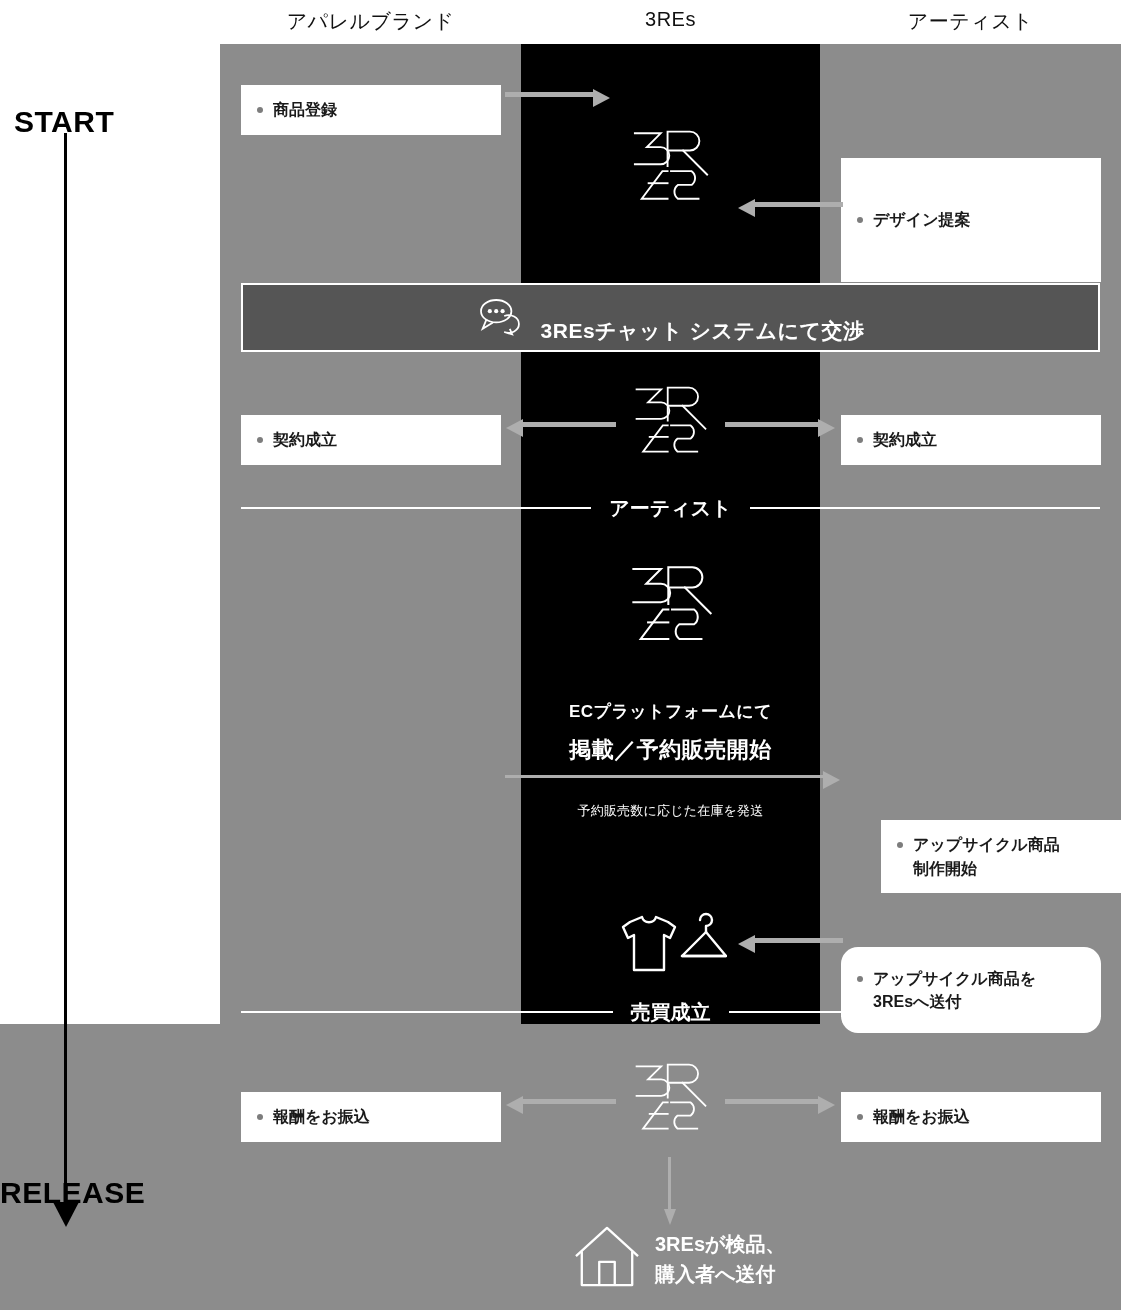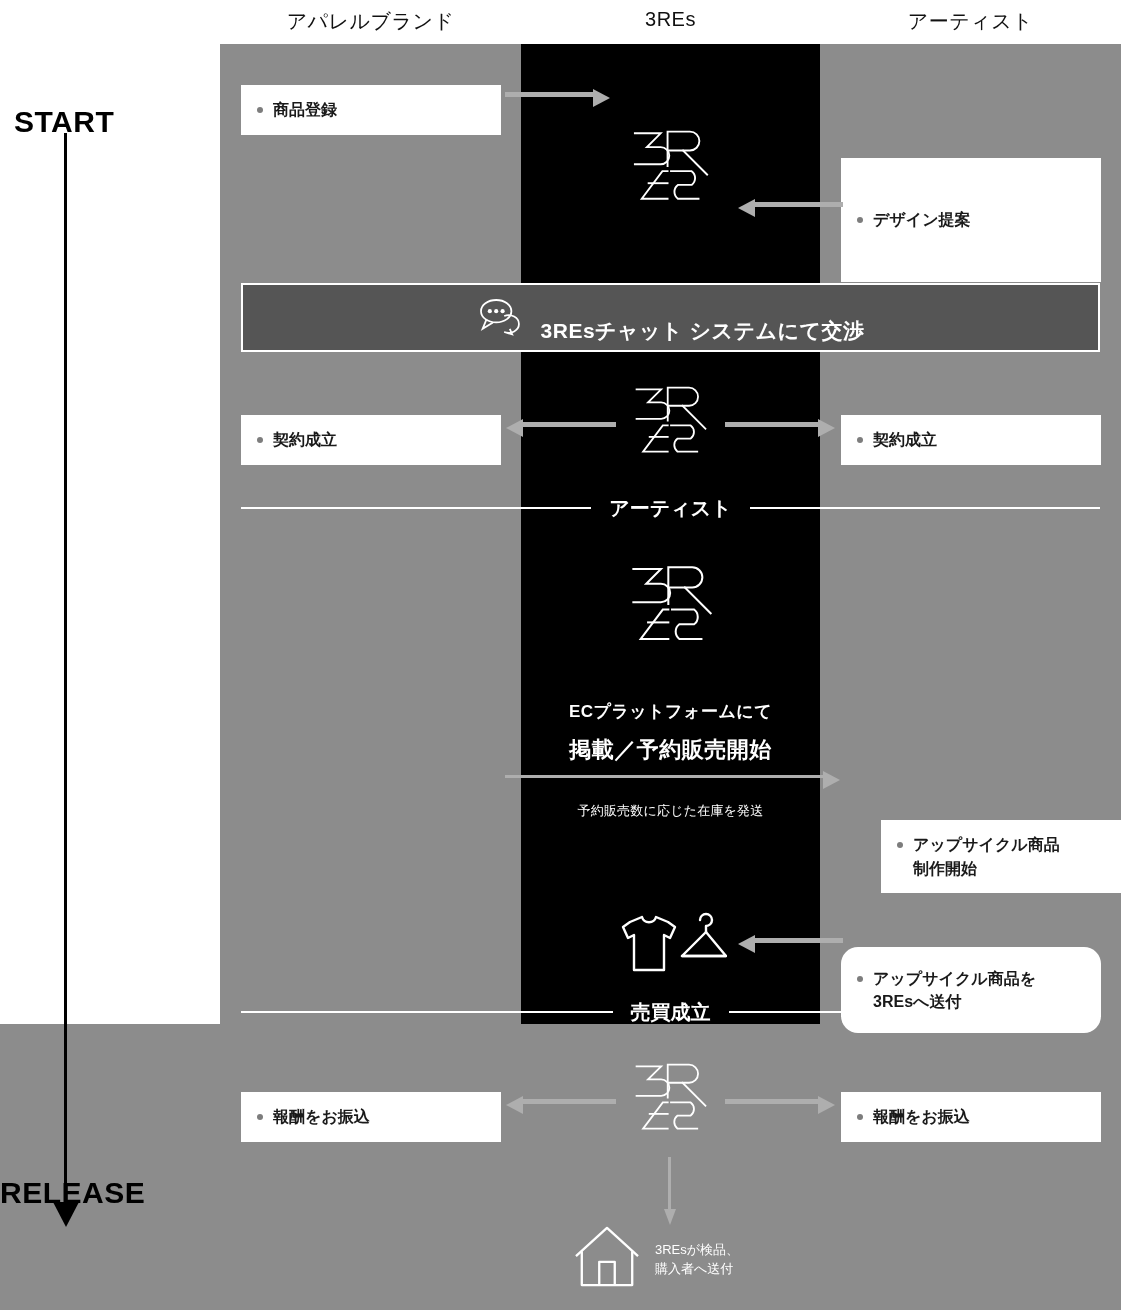--- a/index.html
+++ b/index.html
@@ -91,21 +91,21 @@
   .ec-line1{font-size:17px;font-weight:bold;letter-spacing:0.5px;margin-top:28px;}
   .ec-line2{font-size:22px;font-weight:bold;letter-spacing:0.5px;margin-top:12px;}
   .ship-note{position:absolute;left:521px;width:299px;text-align:center;color:#ffffff;font-size:13px;letter-spacing:0.2px;}
 
   
   .logo{position:absolute;}
 
   
   .icon-abs{position:absolute;}
   .house-row{position:absolute;display:flex;align-items:center;gap:14px;}
-  .house-row .htxt{color:#fff;font-size:13px;font-weight:normal;line-height:1.5;white-space:pre-line;}
+  .house-row .htxt{color:#fff;font-size:20px;font-weight:bold;line-height:1.5;white-space:pre-line;}
 </style>
 </head>
 <body>
 
 <div class="stage">
 
   <div class="band-gray-left"></div>
   <div class="band-black"></div>
   <div class="band-gray-right"></div>
   <div class="band-gray-bottom"></div>

